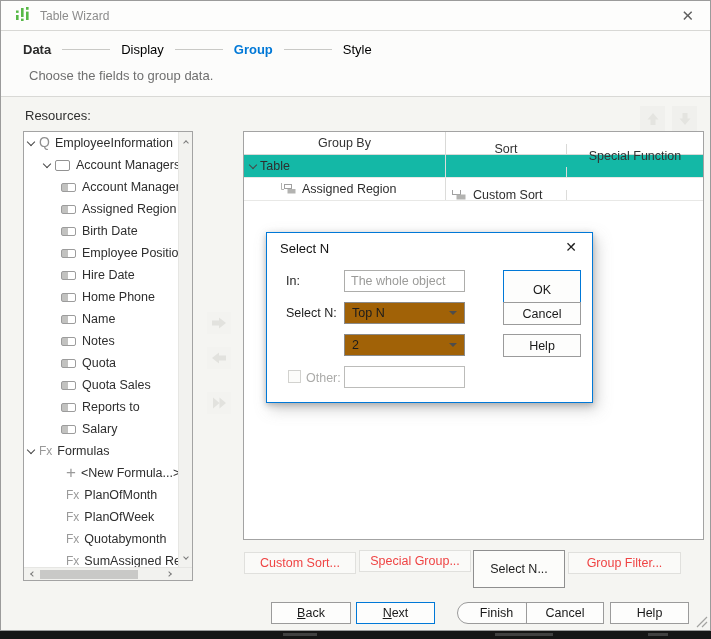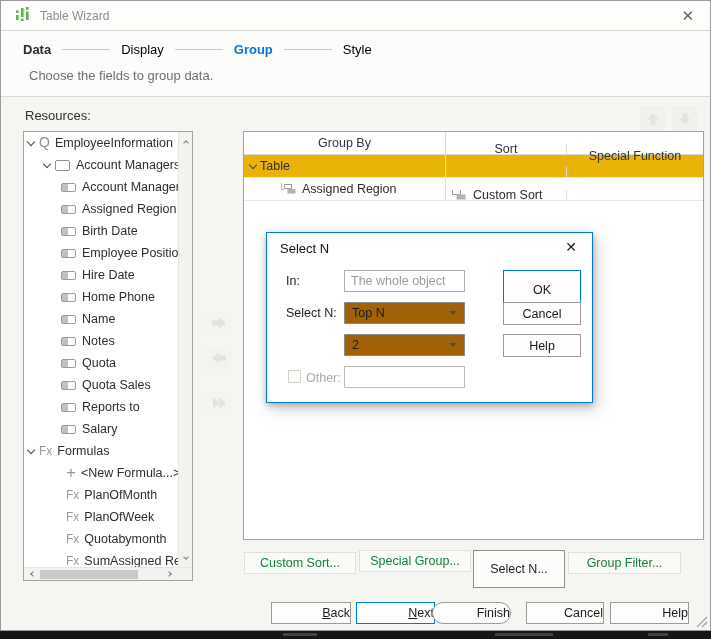--- a/index.html
+++ b/index.html
@@ -76,21 +76,21 @@
   .x-add { top:311px; } .x-remove { top:346px; } .x-addall { top:391px; }
 
   
   .group-panel { position:absolute; left:242px; top:130px; width:461px; height:409px;
                  background:#fff; border:1px solid #a3a3a3; }
   .gt-head { display:flex; height:23px; border-bottom:1px solid #d9d9d7; }
   .gt-hcell { font-size:12.5px; color:#333; display:flex; align-items:center; justify-content:center; }
   .c1 { width:202px; } .c2 { width:121px;margin-top:12px; } .c3 { flex:1;margin-top:24px; }
   .gt-hcell.c1, .gt-hcell.c2 { border-right:1px solid #d9d9d7; }
   .gt-row { display:flex; height:23px; border-bottom:1px solid #e8e8e6; }
-  .row-selected { background:#eab308; }
+  .row-selected { background:#14b8a6; }
   .gt-cell { display:flex; align-items:center; font-size:12.5px; color:#2e2e2e; overflow:hidden; white-space:nowrap; }
   .gt-cell.c1, .gt-cell.c2 { border-right:1px solid #dcdcda; }
   .cell-pad { padding-left:6px; } .cell-indent { padding-left:36px; }
   .gt-cell .chev { margin:-2px 4px 0 0; }
   .gt-icon { margin-right:6px; flex:none; }
 
   
   .dialog { position:absolute; left:265px; top:231px; width:327px; height:171px;
             background:#fff; border:1px solid #0078d7;
             box-shadow:0 2px 6px rgba(110,110,110,.45), 4px 6px 14px rgba(120,120,120,.35); }
@@ -111,34 +111,34 @@
               border-left:4px solid transparent; border-right:4px solid transparent; border-top:4.5px solid #4d4d4d; }
   .checkbox { position:absolute; left:21px; top:137px; width:13px; height:13px;
               border:1px solid #d2d2cf; background:#fcfcfa; }
   .dlg-btn { position:absolute; left:236px; width:78px; height:23px; background:#fdfdfc;
              border:1px solid #9b9b9b; font-size:12.5px; color:#1a1a1a; }
   .btn-ok { top:37px; height:40px; border:1px solid #0078d7; }
   .btn-cancel { top:69px; } .btn-help { top:101px; }
 
   
   .gact { position:absolute; height:22px; background:#fafaf8; border:1px solid #e0e0dd;
-          font-size:12.5px; color:#15803d; }
+          font-size:12.5px; color:#ef4444; }
   .b-custom { left:243px; top:551px; width:112px; }
   .b-special { left:358px; top:549px; width:112px; }
   .b-seln { left:472px; top:549px; width:92px; height:38px; background:#fcfcfa; border:1px solid #8f8f8f; color:#1e1e1e; }
   .b-filter { left:567px; top:551px; width:113px; }
 
   
   .wbtn { position:absolute; top:601px; height:22px; background:#fdfdfc; border:1px solid #9b9b9b;
-          font-size:12.5px; color:#1a1a1a;text-align:right; }
+          font-size:12.5px; color:#1a1a1a; }
   .wbtn .bl { display:block; }
   .ak .bl::first-letter { text-decoration:underline; }
   .b-back { left:270px; width:80px; }
   .b-next { left:355px; width:79px; border:1px solid #0078d7; }
-  .b-finish { left:431px; width:79px;border-radius:11px; }
+  .b-finish { left:456px; width:79px;border-radius:11px; }
   .b-cancel2 { left:525px; width:78px; }
   .b-help2 { left:609px; width:79px; }
 
   .grip { position:absolute; right:2px; bottom:2px; }
 
   
   .bottom-strip { position:absolute; left:0; top:631px; width:711px; height:8px; background:#151515; overflow:hidden; }
   .frag { position:absolute; top:2px; height:3px; background:#777; opacity:.45; }
   .f1 { left:283px; width:34px; } .f2 { left:495px; width:58px; } .f3 { left:648px; width:20px; }
 </style>

